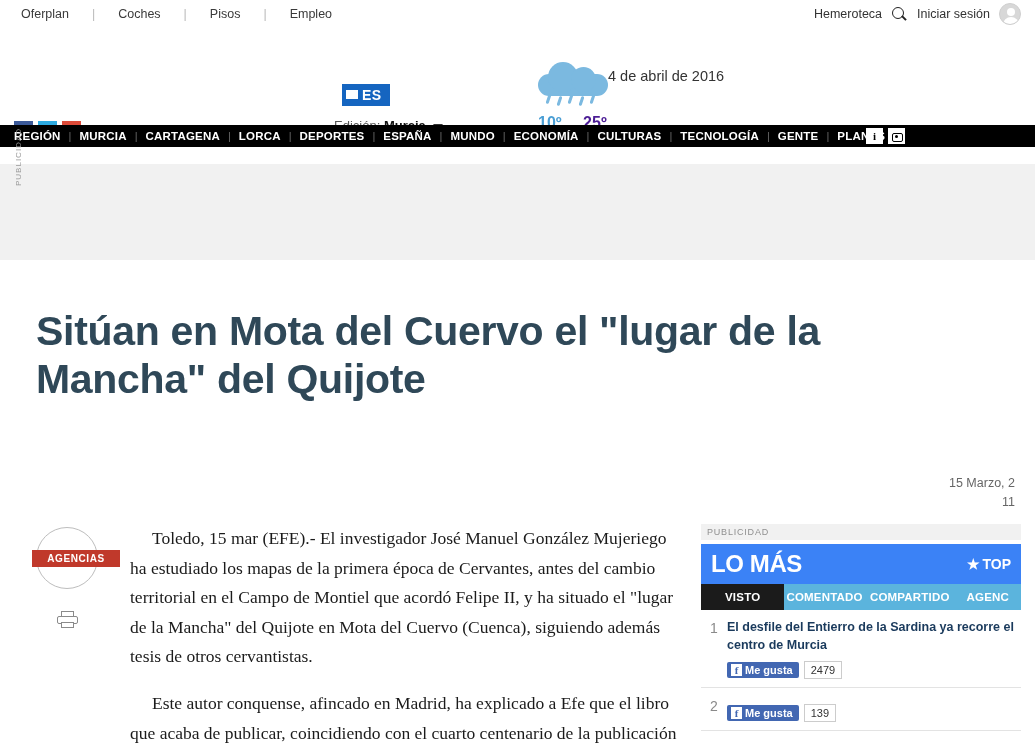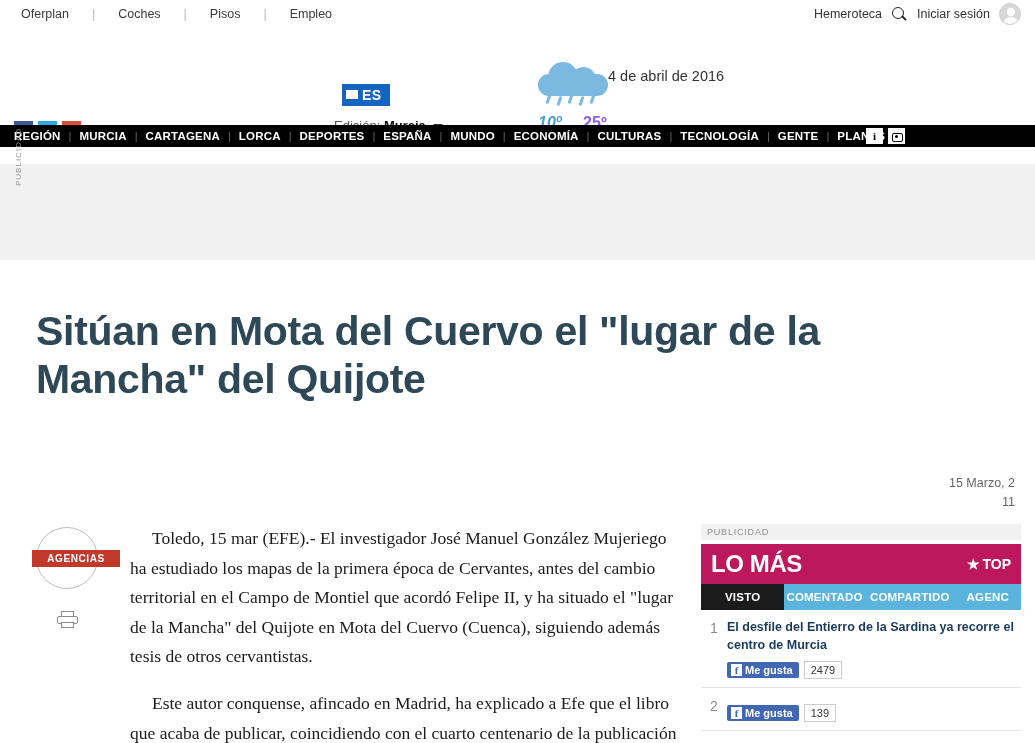--- a/index.html
+++ b/index.html
@@ -139,22 +139,22 @@
   }
   .wdate {
     position: absolute; left: 75px; top: 14px;
     font-size: 14.5px; color: #333;
     white-space: nowrap;
   }
   .wtemps {
     position: absolute; left: 5px; top: 60px;
     font-size: 16px; font-weight: bold;
   }
-  .wmin { color: #4a9ed4; font-style: italic; }
-  .wmax { color: #8b5cf6; margin-left: 17px; }
+  .wmin { color: #4a9ed4; }
+  .wmax { color: #4c1d95; margin-left: 17px; }
 
   
   .nav {
     background: #000;
     height: 22px;
     display: flex;
     align-items: center;
     padding: 0 6px;
     position: relative;
   }
@@ -274,21 +274,21 @@
   .rail {
     width: 320px;
     margin-left: 16px;
     padding-top: 0;
   }
   .rail-ad-label {
     font-size: 9px; color: #8f8f8f; letter-spacing: 0.8px;
     background: #f1f1f1; padding: 3px 6px;
   }
   .lomas-head {
-    background: #be185d;
+    background: #3b82f6;
     height: 40px;
     display: flex;
     align-items: center;
     padding: 0 10px;
     margin-top: 4px;
   }
   .lomas-title {
     color: #fff; font-size: 24px; font-weight: bold; letter-spacing: -0.4px;
   }
   .lomas-top {

